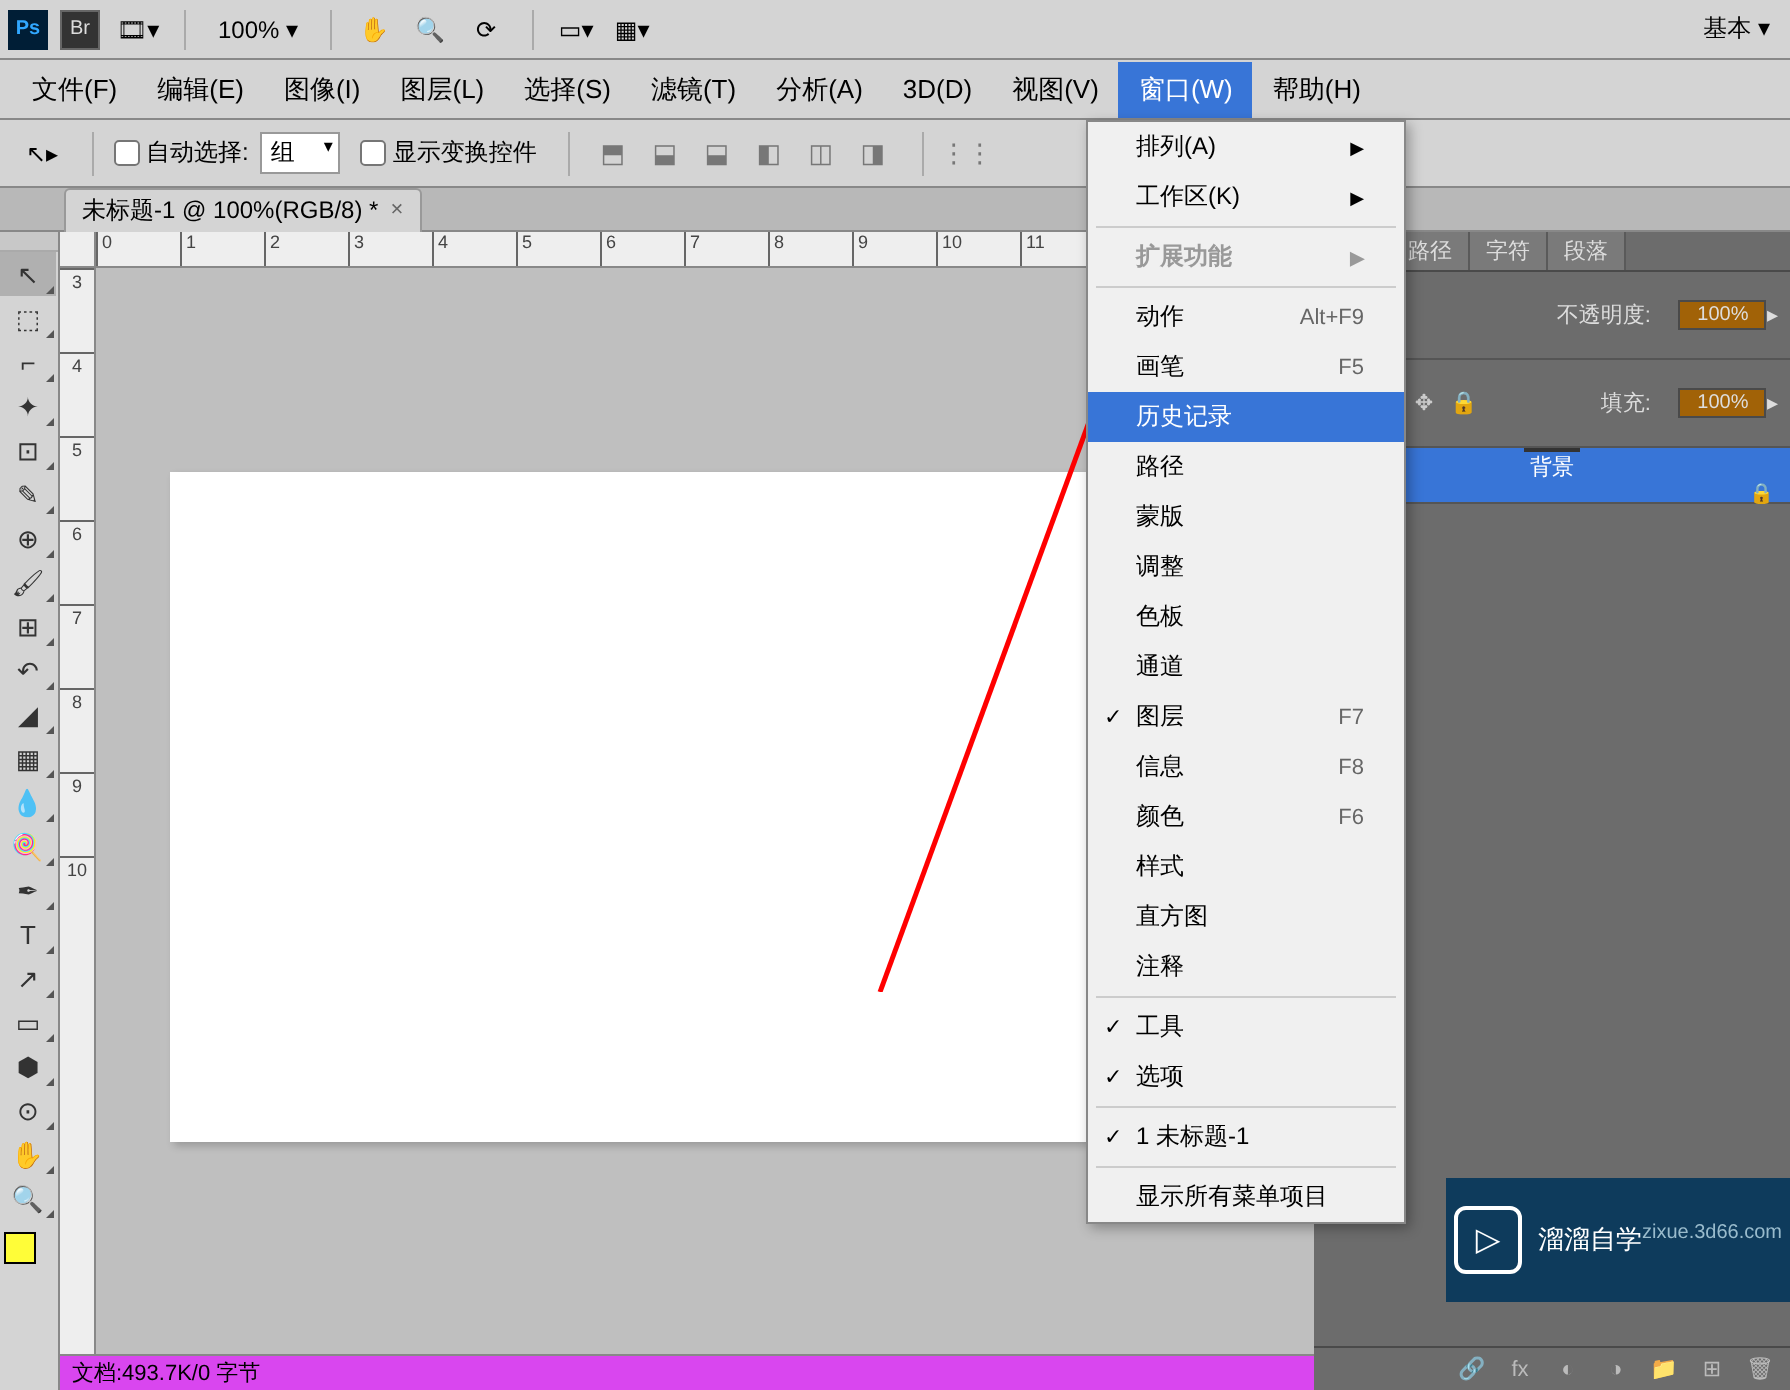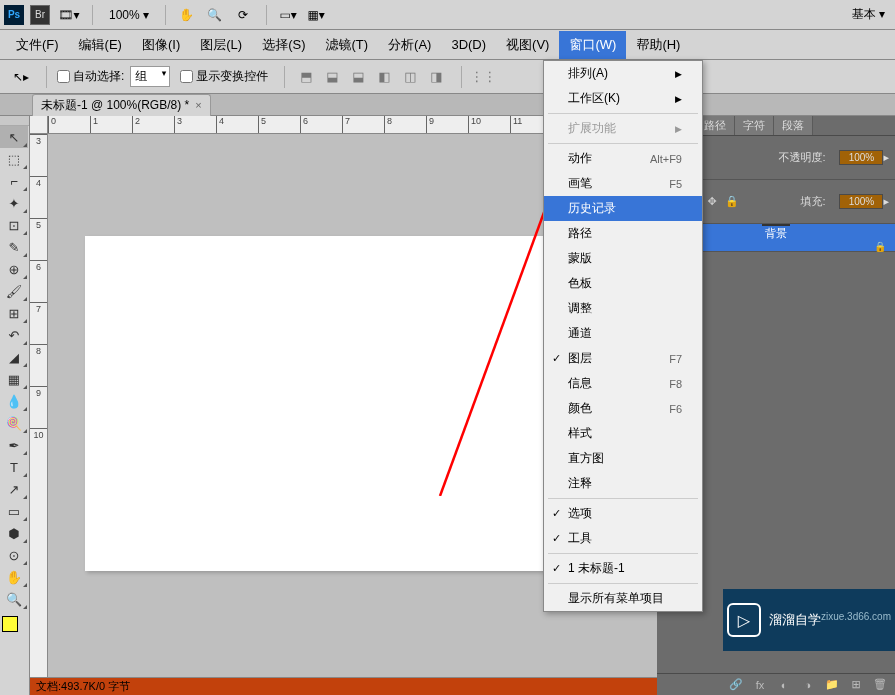--- a/index.html
+++ b/index.html
@@ -51,21 +51,21 @@
     .ruler-h-tick { width: 42px; border-left: 1px solid #666; padding-left: 2px; }
     .ruler-v { position: absolute; top: 18px; left: 0; width: 18px; bottom: 0; background: #eee; border-right: 1px solid #888; display: flex; flex-direction: column; font-size: 9px; color: #444; }
     .ruler-v-tick { height: 42px; border-top: 1px solid #666; padding-top: 1px; text-align: center; }
     .ruler-corner { position: absolute; top: 0; left: 0; width: 18px; height: 18px; background: #eee; border-right: 1px solid #888; border-bottom: 1px solid #888; }
     .canvas-doc { position: absolute; left: 55px; top: 120px; width: 500px; height: 335px; background: #fff; box-shadow: 2px 2px 4px rgba(0,0,0,0.2); }
     .red-arrow { position: absolute; left: 400px; top: 70px; width: 130px; height: 310px; pointer-events: none; }
     
     
     .dropdown { position: absolute; left: 516px; top: 60px; width: 160px; background: #f0f0f0; border: 1px solid #888; box-shadow: 2px 2px 6px rgba(0,0,0,0.3); font-size: 12px; z-index: 100; margin-left: 27px; }
     .dd-item { padding: 4px 20px 4px 24px; position: relative; display: flex; justify-content: space-between; align-items: center; }
-    .dd-item.disabled { color: #999; }
+    .dd-item.disabled { color: #999; font-weight: bold; }
     .dd-item.highlighted { background: #3875d7; color: #fff; }
     .dd-sep { height: 1px; background: #ccc; margin: 2px 4px; }
     .dd-arrow { font-size: 9px; }
     .dd-check::before { content: "✓"; position: absolute; left: 8px; font-size: 11px; }
     .dd-shortcut { color: #666; font-size: 11px; }
     
     
     .right-panels { width: 238px; background: #6c6c6c; display: flex; flex-direction: column; position: absolute; right: 0; top: 116px; height: 579px; }
     .panel-tabs { height: 20px; background: #6c6c6c; display: flex; border-bottom: 1px solid #4a4a4a; font-size: 11px; color: #ddd; }
     .panel-tab { padding: 2px 8px; background: #7a7a7a; border-right: 1px solid #5a5a5a; }
@@ -77,21 +77,21 @@
     .layer-thumb { width: 28px; height: 22px; background: #fff; border: 1px solid #333; margin: 0 6px; }
     .layer-lock { margin-left: auto; margin-right: 8px; font-size: 10px; }
     .panel-body { flex: 1; background: #6c6c6c; }
     
     .watermark { position: absolute; right: 0; bottom: 44px; width: 172px; height: 62px; background: #0e3b5c; display: flex; align-items: center; justify-content: center; }
     .wm-inner { color: #fff; font-size: 13px; display: flex; align-items: center; gap: 8px; }
     .wm-logo { width: 34px; height: 34px; border: 2px solid #fff; border-radius: 6px; display: flex; align-items: center; justify-content: center; font-size: 16px; }
     .wm-text { display: flex; flex-direction: row; }
     .wm-sub { font-size: 10px; color: #9bc; }
     
-    .status-bar { position: absolute; left: 30px; bottom: 0; right: 238px; height: 18px; background: #c2410c; border-top: 1px solid #888; font-size: 11px; padding: 1px 6px; display: flex; }
+    .status-bar { position: absolute; left: 30px; bottom: 0; right: 238px; height: 18px; background: #d946ef; border-top: 1px solid #888; font-size: 11px; padding: 1px 6px; display: flex; }
     .panel-footer { position: absolute; right: 0; bottom: 0; width: 238px; height: 22px; background: #6c6c6c; border-top: 1px solid #4a4a4a; display: flex; align-items: center; justify-content: flex-end; padding: 0 4px; gap: 4px; }
     .panel-footer .panel-icon { font-size: 11px; color: #bbb; }
   </style>
 </head>
 <body>
 
 <div class="top-toolbar">
   <div class="ps-icon">Ps</div>
   <div class="br-icon">Br</div>
   <div class="top-btn">🎞▾</div>
@@ -242,24 +242,24 @@
     <div class="dd-item highlighted">
       <span>历史记录</span>
     </div>
     <div class="dd-item">
       <span>路径</span>
     </div>
     <div class="dd-item">
       <span>蒙版</span>
     </div>
     <div class="dd-item">
+      <span>调整</span>
+    </div>
+    <div class="dd-item">
       <span>色板</span>
-    </div>
-    <div class="dd-item">
-      <span>调整</span>
     </div>
     <div class="dd-item">
       <span>通道</span>
     </div>
     <div class="dd-item dd-check">
       <span>图层</span>
       <span class="dd-shortcut">F7</span>
     </div>
     <div class="dd-item">
       <span>信息</span>
@@ -273,24 +273,24 @@
       <span>样式</span>
     </div>
     <div class="dd-item">
       <span>直方图</span>
     </div>
     <div class="dd-item">
       <span>注释</span>
     </div>
     <div class="dd-sep"></div>
     <div class="dd-item dd-check">
+      <span>工具</span>
+    </div>
+    <div class="dd-item dd-check">
       <span>选项</span>
-    </div>
-    <div class="dd-item dd-check">
-      <span>工具</span>
     </div>
     <div class="dd-sep"></div>
     <div class="dd-item dd-check">
       <span>1 未标题-1</span>
     </div>
     <div class="dd-sep"></div>
     <div class="dd-item">
       <span>显示所有菜单项目</span>
     </div>
   </div>

